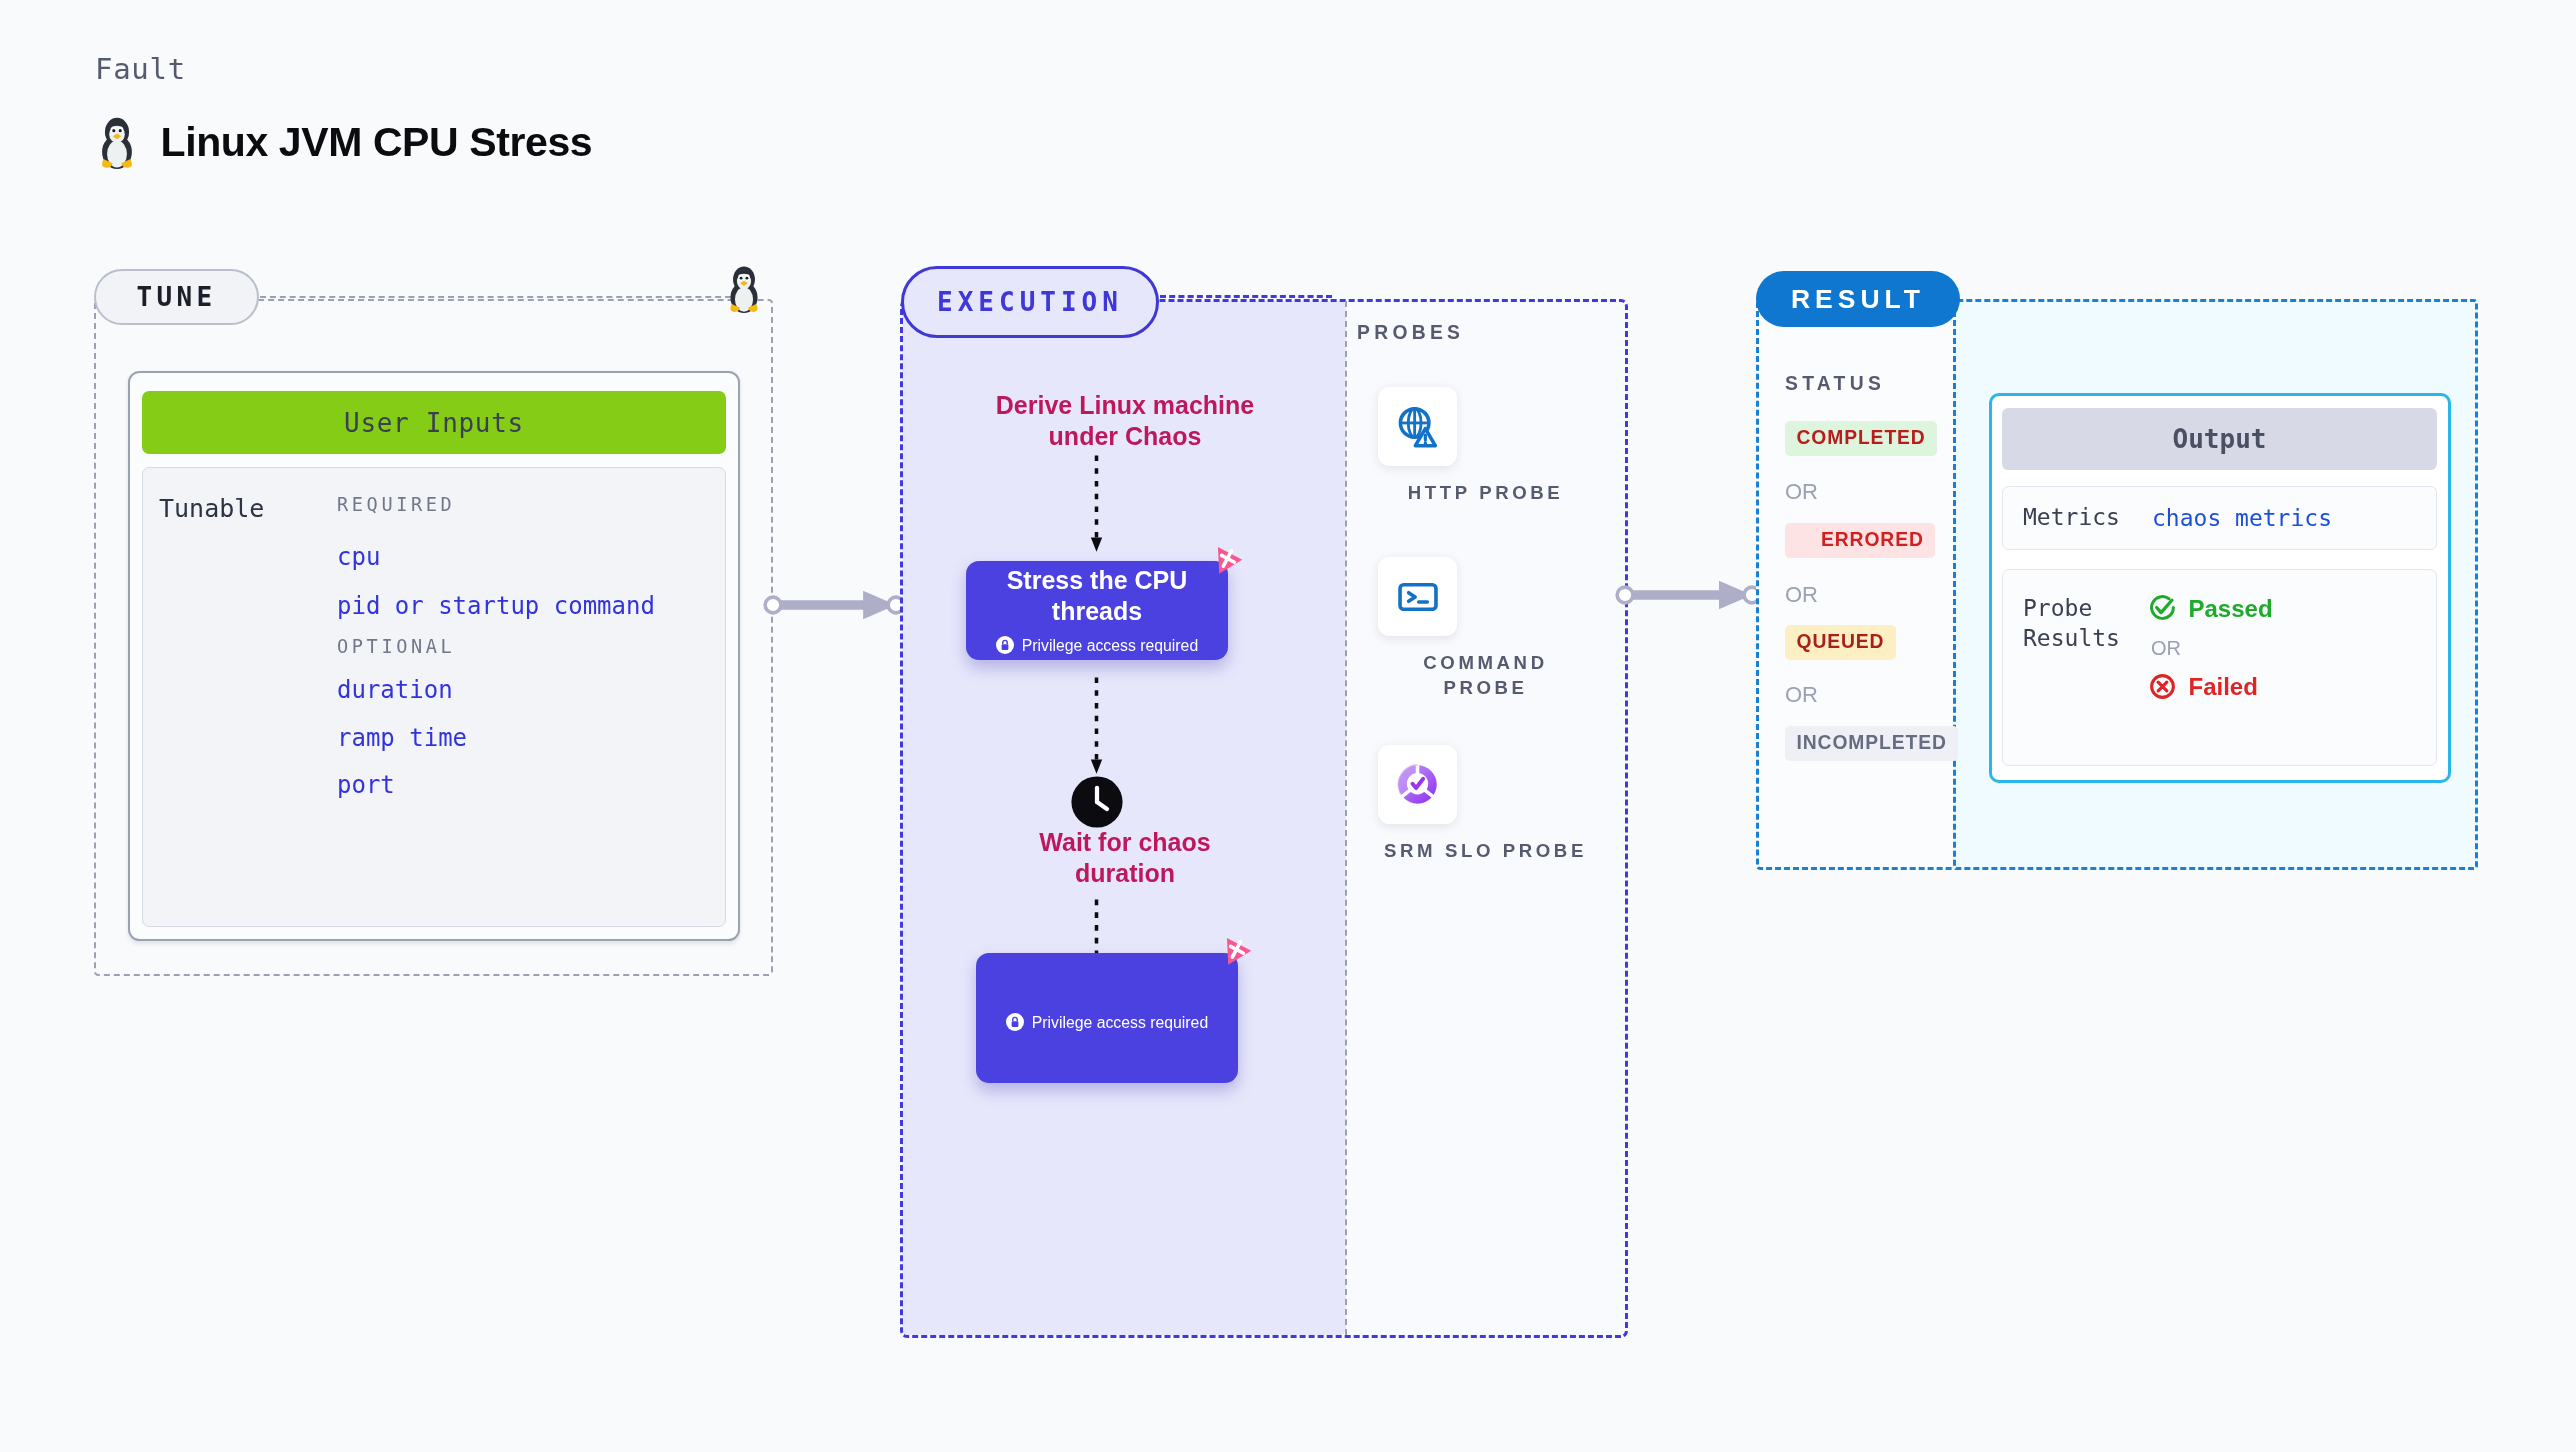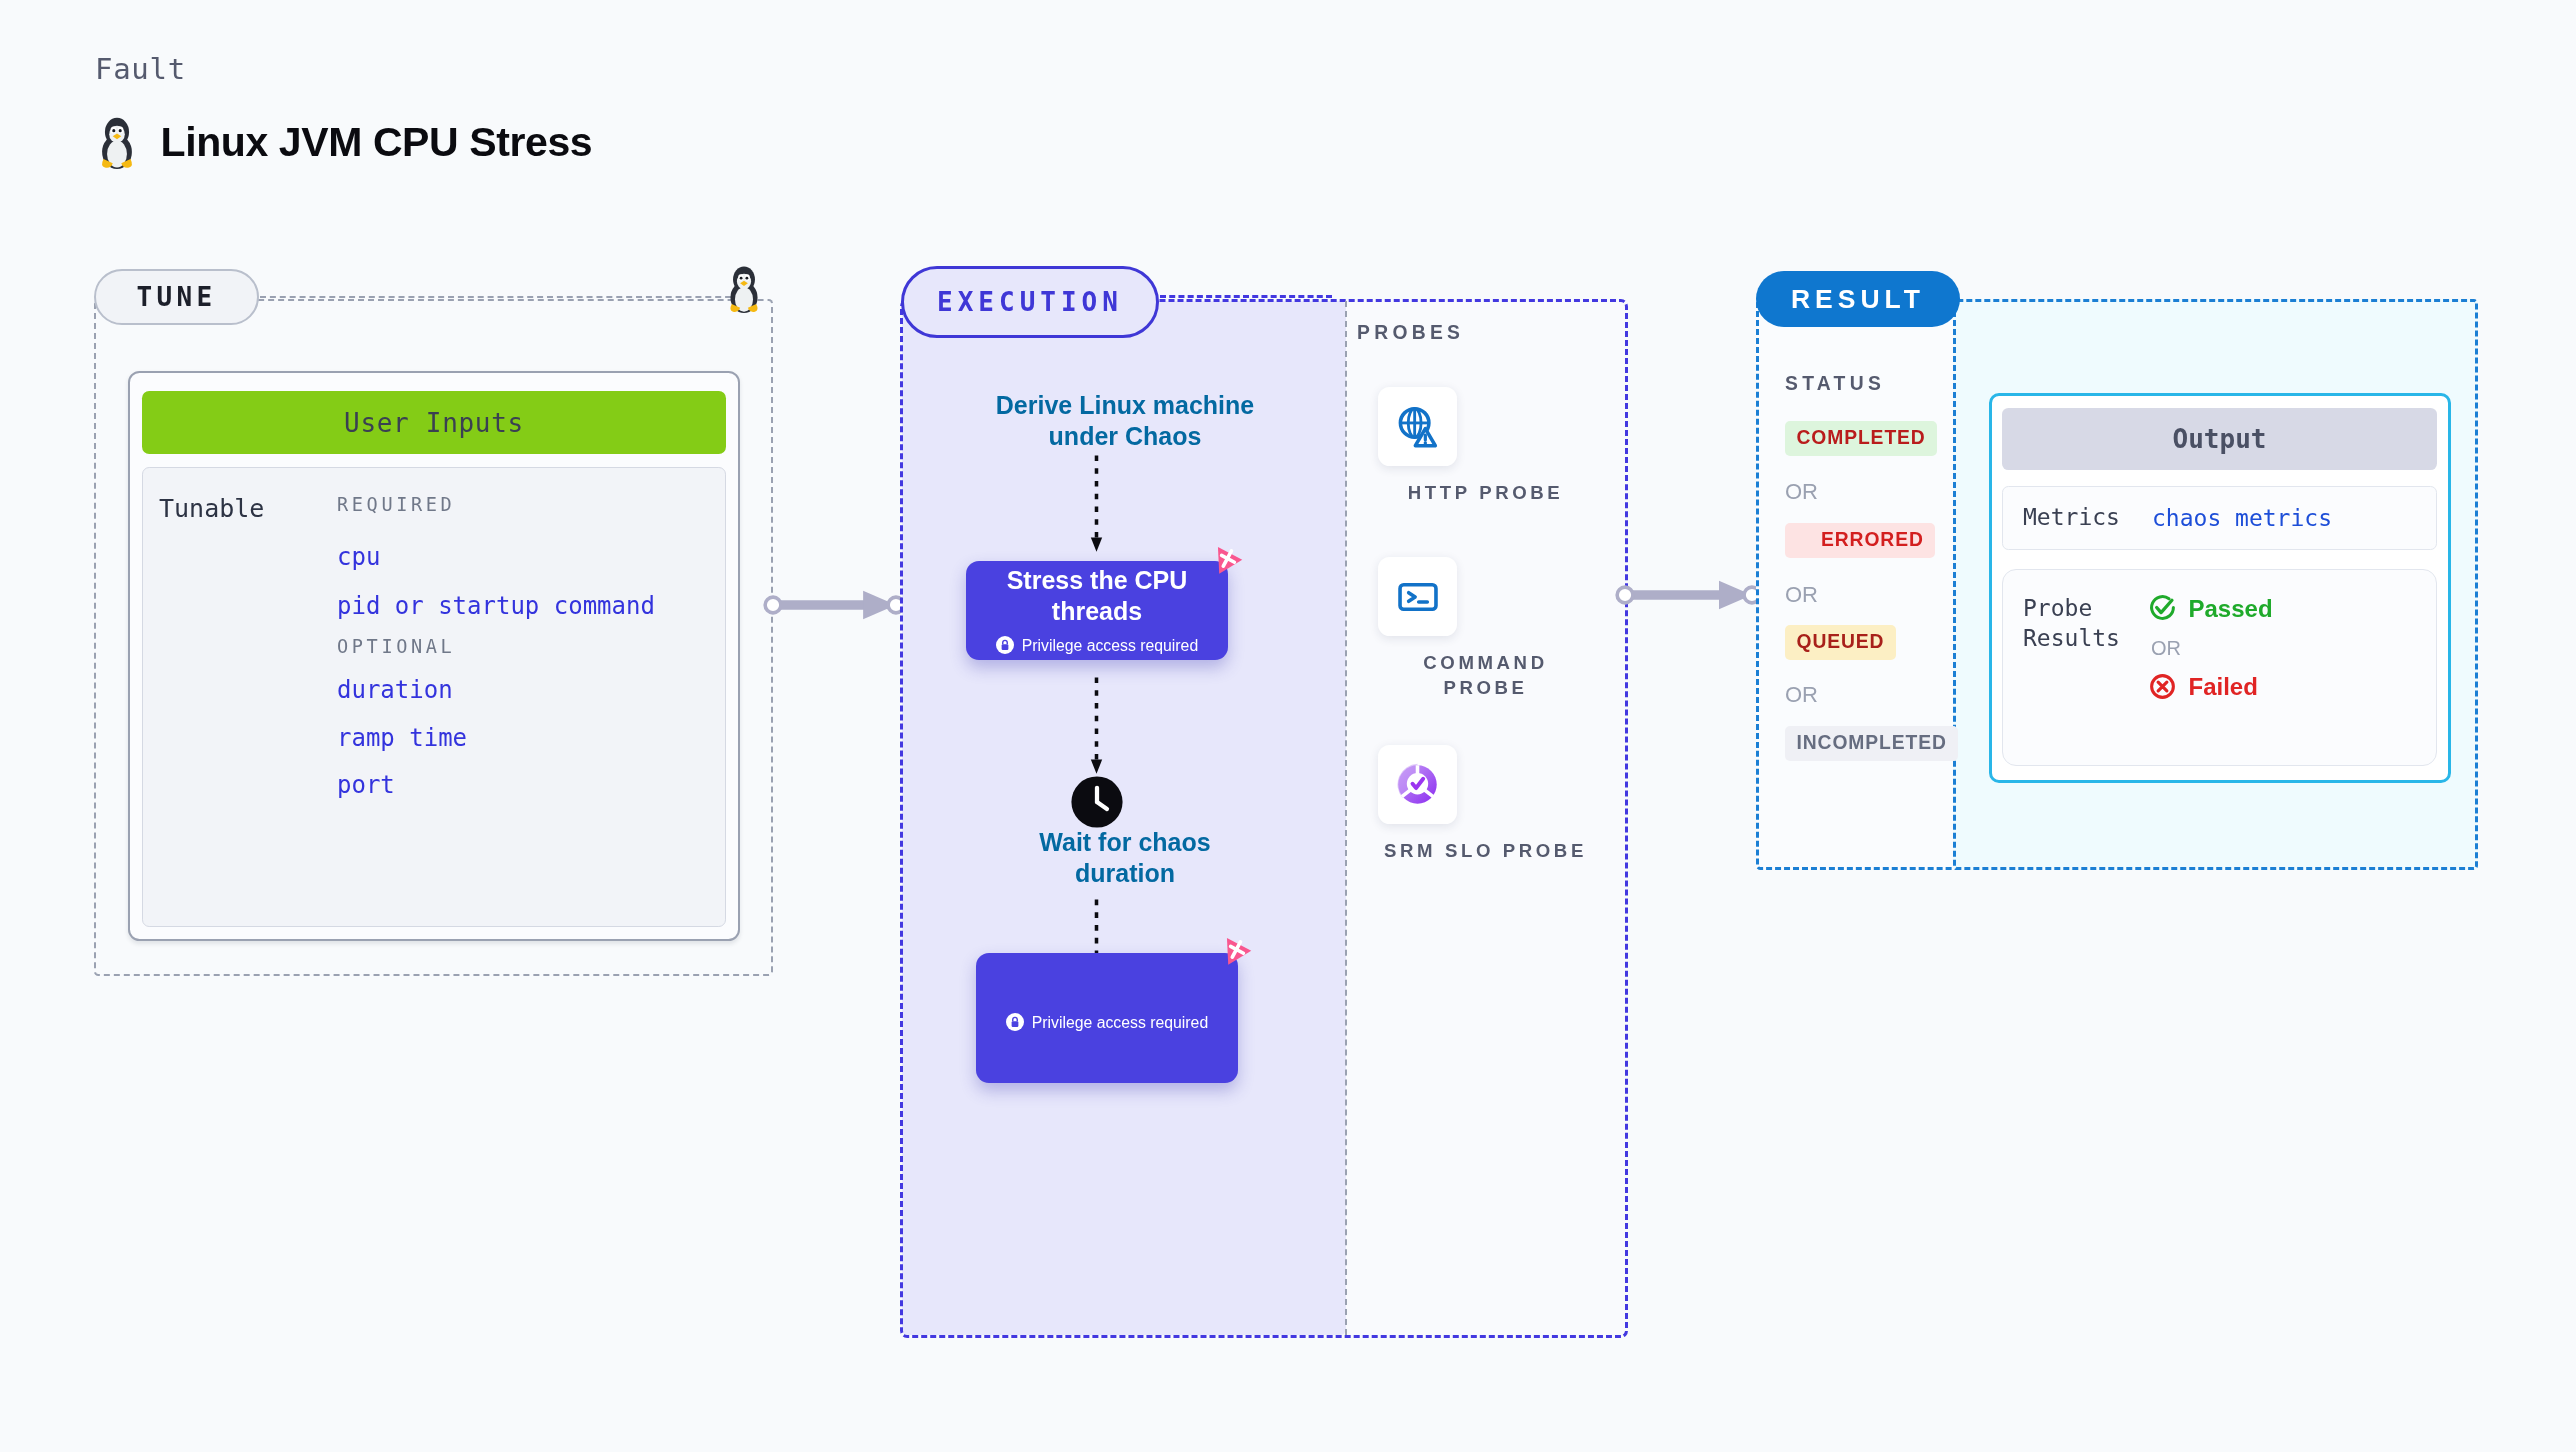--- a/index.html
+++ b/index.html
@@ -118,21 +118,21 @@
     font-family:"DejaVu Sans Mono", monospace;font-size:24px;
     color:#3333dd;
   }
 
   
   .connector{display:block;}
 
   
   .exec-title{
     font-family:"Liberation Sans", sans-serif;font-weight:bold;
-    font-size:25px;color:#0369a1;text-align:center;line-height:1.25;
+    font-size:25px;color:#be185d;text-align:center;line-height:1.25;
   }
   #derive-title{left:960px;top:390px;width:330px;}
   #wait-title{left:989px;top:827px;width:272px;}
 
   .exec-card{
     box-sizing:border-box;border-radius:13px;background:#4a41e0;
     box-shadow:0 7.2px 15.8px rgba(60,55,180,.30);
     display:flex;flex-direction:column;align-items:center;justify-content:center;
     padding:13px 15.8px;
   }
@@ -204,21 +204,21 @@
     font-weight:bold;
   }
   #metrics-row{
     left:2002px;top:486px;width:435px;height:64px;
     box-sizing:border-box;background:#fbfcfe;border:1.4px solid #e2e6ee;
     border-radius:6.4px;display:flex;align-items:center;
   }
   #probe-row{
     left:2002px;top:569px;width:435px;height:197px;
     box-sizing:border-box;background:#fbfcfe;border:1.4px solid #e2e6ee;
-    border-radius:14px;display:flex;
+    border-radius:7px;display:flex;
   }
   .mono-key{
     font-family:"DejaVu Sans Mono", monospace;font-size:23px;color:#3a4052;
     line-height:1.3;
   }
   .mono-val{
     font-family:"DejaVu Sans Mono", monospace;font-size:23px;color:#1d4ed8;
   }
   .res-line{display:flex;align-items:center;gap:11.5px;}
   .res-text{font-family:"Liberation Sans", sans-serif;font-weight:bold;font-size:24px;}

